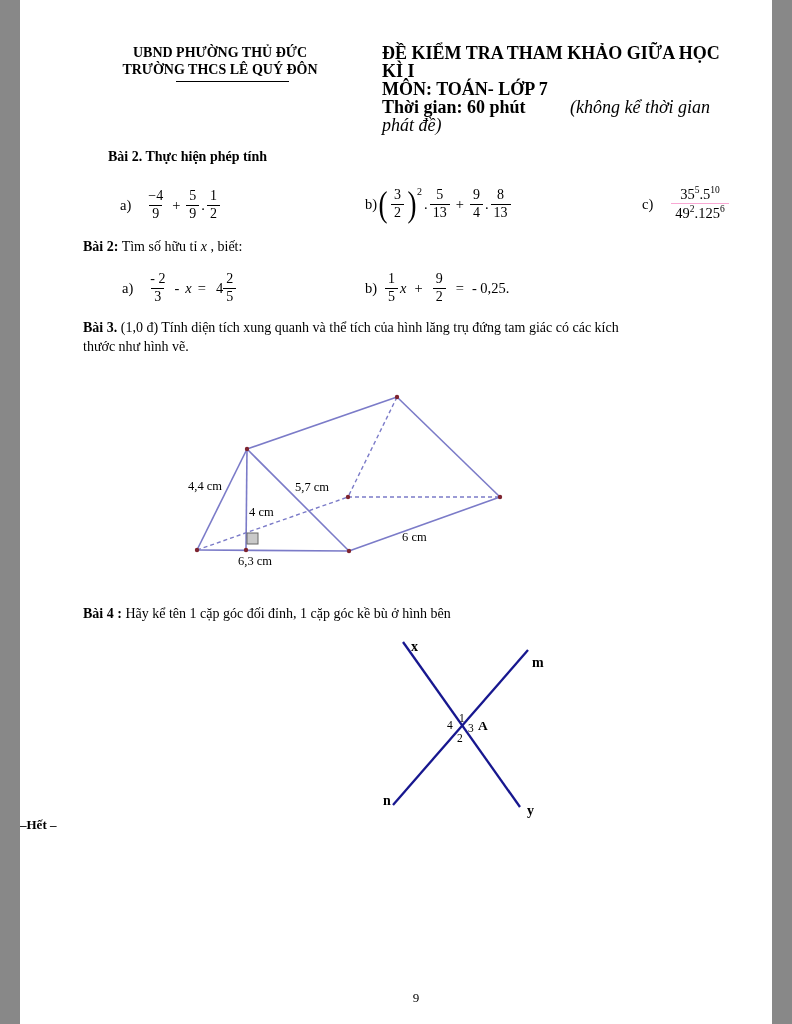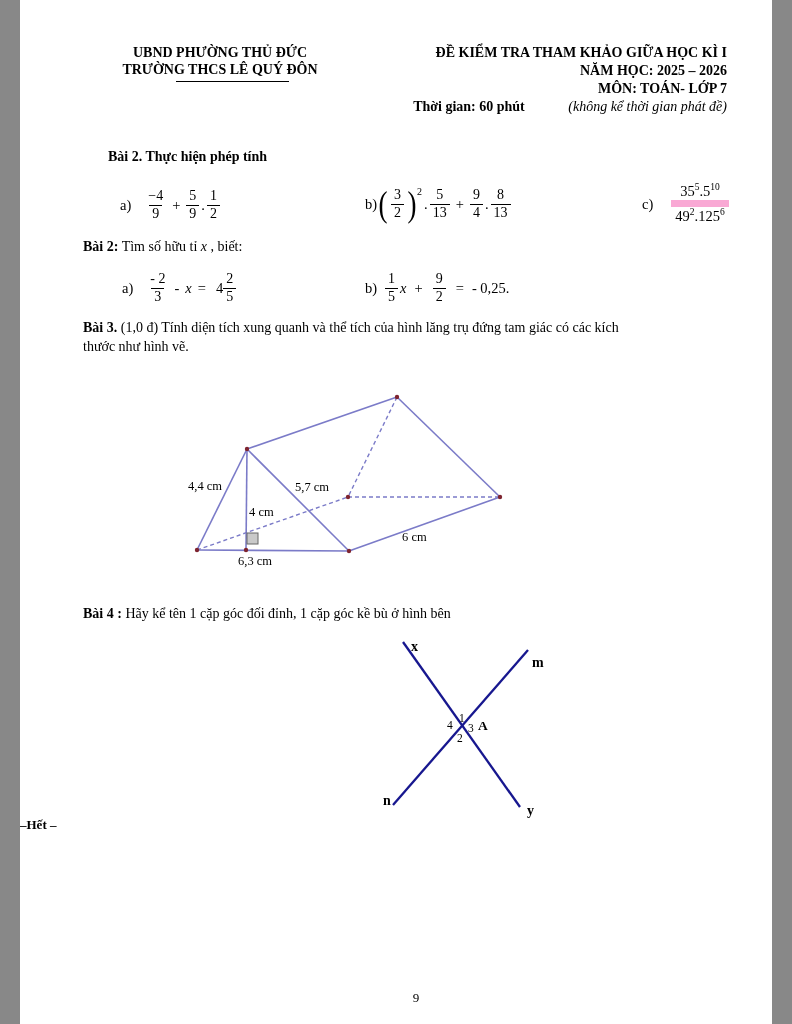--- a/index.html
+++ b/index.html
@@ -9,22 +9,22 @@
     font-family:"Liberation Serif", serif; font-size:14px;
     overflow:hidden;
   }
   .abs { position:absolute; }
 
   
   .hdr-left { left:70px; top:44px; width:260px; text-align:center;
               font-weight:bold; font-size:14px; line-height:17px; }
   .school-underline { width:113px; height:0; border-top:1.5px solid #000;
               margin:3px 0 0 86px; }
-  .hdr-right { left:362px; top:44px; width:345px; text-align:right;
-              font-weight:bold; font-size:14px; line-height:18px; }
+  .hdr-right { left:362px; top:44px; width:345px; text-align:left;
+              font-weight:bold; font-size:18px; line-height:18px; }
   .hdr-right .tnote { font-weight:normal; font-style:italic;margin-left:40px; }
 
   
   .para { line-height:19px; }
   .b { font-weight:bold; }
   .it { font-style:italic; }
 
   
   .mrow { position:absolute; display:flex; align-items:center; font-size:14.5px; }
   .mlabel { margin-right:12px; }
@@ -33,21 +33,21 @@
   .frac .den { border-top:1px solid #000; padding:0 3px; }
   .frac .num { padding:0 3px; }
   .op  { margin:0 4px; }
   .opw { margin:0 8px; }
   .var { font-style:italic; margin:0 2px; }
   .paren { font-size:36px; font-weight:400; line-height:0; transform:scaleX(.75); }
   .pexp { font-size:10px; align-self:flex-start; margin:-1px 2px 0 -1px; }
   .pgroup { display:inline-flex; align-items:center; }
   .bigfrac { display:inline-flex; flex-direction:column; align-items:center;
              line-height:1.2; margin-left:18px; font-size:14.5px; }
-  .bigfrac .den { border-top:7px solid #f9a8d4; padding:1px 4px 0 4px; }
+  .bigfrac .den { border-top:1px solid #f9a8d4; padding:1px 4px 0 4px; }
   .bigfrac .num { padding:0 4px; }
   .bigfrac sup { font-size:9.5px; vertical-align:6px; line-height:0; }
 
   
   svg text { font-family:"Liberation Serif", serif; fill:#000; }
   .prism-edge  { stroke:var(--prism-line); stroke-width:1.6; fill:none; }
   .prism-dash  { stroke:var(--prism-line); stroke-width:1.4; fill:none;
                  stroke-dasharray:4 3; }
   .prism-dot   { fill:var(--vertex-dot); }
   .fig-label   { font-size:12.5px; }
@@ -66,21 +66,20 @@
 <div class="page">
 
   <div class="abs hdr-left">
     <div>UBND PHƯỜNG THỦ ĐỨC</div>
     <div>TRƯỜNG THCS LÊ QUÝ ĐÔN</div>
     <div class="school-underline"></div>
   </div>
 
   <div class="abs hdr-right">
     <div>ĐỀ KIỂM TRA THAM KHẢO GIỮA HỌC KÌ I</div>
-    <div>NĂM HỌC: 2025 – 2026</div>
     <div>MÔN: TOÁN- LỚP 7</div>
     <div>
       <span>Thời gian: 60 phút</span>
       <span class="tnote">(không kể thời gian phát đề)</span>
     </div>
   </div>
 
   <div class="abs b" style="left:88px; top:149px;">Bài 2. Thực hiện phép tính</div>
 
   <div class="mrow" style="left:100px; top:178px; height:54px;">

